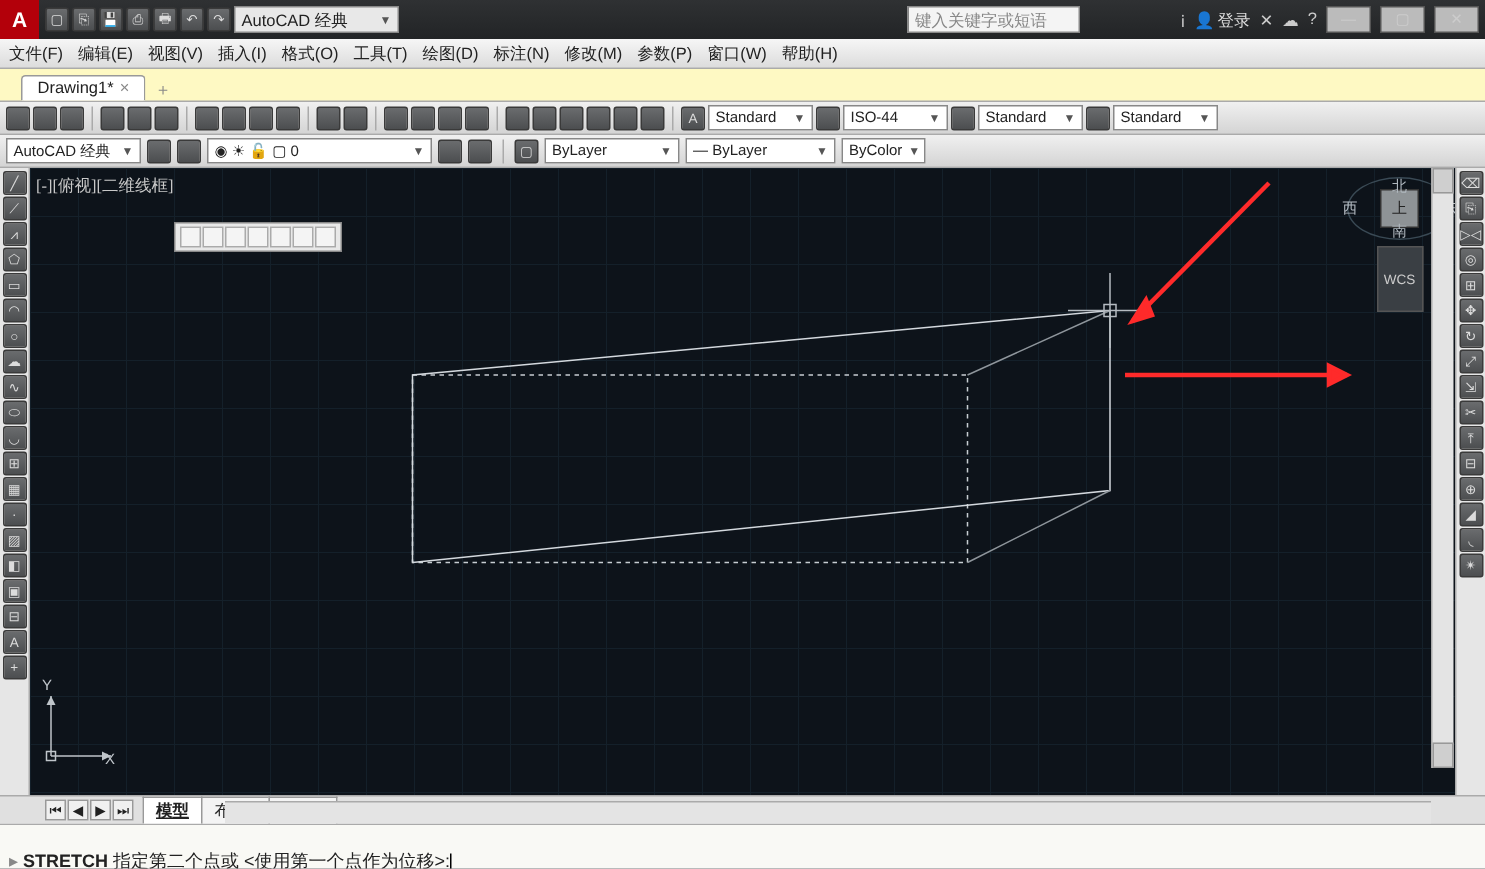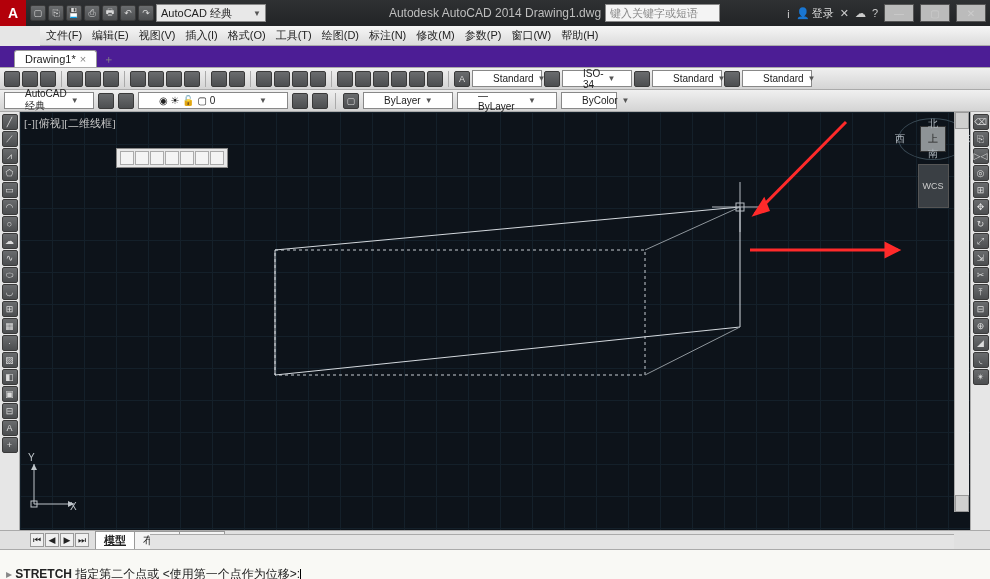--- a/index.html
+++ b/index.html
@@ -7,29 +7,29 @@
   .titlebar { height: 26px; background: linear-gradient(#2f3133,#222426); display: flex; align-items: center; color: #ccc; position: relative; }
   .titlebar .logo { width: 26px; height: 26px; background: #b3000a; color: white; font-weight: bold; display: flex; align-items: center; justify-content: center; font-size: 14px; }
   .qat { display: flex; align-items: center; gap: 2px; padding: 0 4px; }
   .qat .ico, .toolbar .ico, .ribbon .ico, .left-tools .ico, .right-tools .ico, .status .ico { width: 16px; height: 16px; border: 1px solid #3a3a3a; background: linear-gradient(#6a6c6e,#4c4e50); border-radius: 2px; display: inline-flex; align-items: center; justify-content: center; font-size: 9px; color: #dcdcdc; }
   .workspace-dd { background: #e8e8e8; border: 1px solid #888; height: 18px; min-width: 110px; padding: 0 4px; color: #222; display: flex; align-items: center; justify-content: space-between; font-size: 11px; }
   .title-center { position: absolute; left: 50%; transform: translateX(-50%); font-size: 12px; color: #bfbfbf; }
   .searchbox { position: absolute; right: 270px; top: 4px; height: 18px; width: 115px; background: #f4f4f4; border: 1px solid #888; padding: 0 4px; color: #888; display: flex; align-items: center; }
   .title-right { position: absolute; right: 4px; top: 0; height: 26px; display: flex; align-items: center; gap: 6px; }
   .title-right .win-btn { width: 30px; height: 18px; background: #bbb; border: 1px solid #555; display: flex; align-items: center; justify-content: center; font-size: 10px; }
   .login { color: #ddd; font-size: 11px; display: flex; align-items: center; gap: 2px; }
-  .menubar { height: 20px; background: linear-gradient(#f6f6f6,#dcdcdc); border-bottom: 1px solid #aaa; display: flex; align-items: center; padding: 0 6px; gap: 10px; font-size: 11px; margin-left: 40px; }
+  .menubar { height: 20px; background: linear-gradient(#f6f6f6,#dcdcdc); border-bottom: 1px solid #aaa; display: flex; align-items: center; padding: 0 6px; gap: 10px; font-size: 11px; }
   .menubar span { cursor: default; }
-  .doc-tabs { height: 22px; background: #4c1d95; border-bottom: 1px solid #aaa; display: flex; align-items: flex-end; padding-left: 14px; }
+  .doc-tabs { height: 22px; background: #fef9c3; border-bottom: 1px solid #aaa; display: flex; align-items: flex-end; padding-left: 14px; }
   .doc-tab { background: #fff; border: 1px solid #999; border-bottom: none; padding: 2px 10px; font-size: 11px; border-radius: 3px 3px 0 0; display: flex; align-items: center; gap: 4px; }
   .doc-tab .x { color: #888; }
   .toolbar { height: 22px; background: linear-gradient(#f0f0f0,#d4d4d4); border-bottom: 1px solid #aaa; display: flex; align-items: center; padding: 0 4px; gap: 2px; }
   .tb-sep { width: 1px; height: 16px; background: #aaa; margin: 0 3px; }
   .ribbon { height: 22px; background: linear-gradient(#f0f0f0,#d4d4d4); border-bottom: 1px solid #aaa; display: flex; align-items: center; padding: 0 4px; gap: 4px; }
-  .combo { background: #fff; border: 1px solid #888; height: 17px; padding: 0 20px; font-size: 10px; display: flex; align-items: center; justify-content: space-between; gap: 4px; }
+  .combo { background: #fff; border: 1px solid #888; height: 17px; padding: 0 4px; font-size: 10px; display: flex; align-items: center; justify-content: space-between; gap: 4px; }
   .canvas-wrap { position: relative; height: 418px; display: flex; }
   .left-tools { width: 20px; background: #e6e6e6; border-right: 1px solid #aaa; display: flex; flex-direction: column; align-items: center; padding-top: 2px; gap: 1px; }
   .left-tools .ico { width: 16px; height: 16px; }
   .right-tools { width: 20px; background: #e6e6e6; border-left: 1px solid #aaa; display: flex; flex-direction: column; align-items: center; padding-top: 2px; gap: 1px; position: absolute; right: 0; top: 0; bottom: 0;}
   .canvas { flex: 1; background: #0d131a; position: relative; overflow: hidden; text-decoration: underline; }
   .grid { position: absolute; inset: 0; background-image: linear-gradient(#14202a 1px, transparent 1px), linear-gradient(90deg, #14202a 1px, transparent 1px); background-size: 32px 32px; }
   .viewport-label { position: absolute; top: 4px; left: 4px; color: #c8c8c8; font-size: 11px; font-family: SimSun, serif; }
   .view-toolbar { position: absolute; top: 36px; left: 96px; background: #e8e8e8; border: 1px solid #888; padding: 2px 3px; display: flex; gap: 1px; }
   .view-toolbar .ico { width: 14px; height: 14px; background: #f4f4f4; border: 1px solid #aaa; }
   .viewcube { position: absolute; top: 6px; right: 18px; width: 78px; height: 90px; display: flex; flex-direction: column; align-items: center; color: #9aa; font-size: 10px; }
@@ -69,21 +69,20 @@
     <span class="ico">💾</span>
     <span class="ico">⎙</span>
     <span class="ico">🖶</span>
     <span class="ico">↶</span>
     <span class="ico">↷</span>
     <div class="workspace-dd">
       <span>AutoCAD 经典</span>
         <span class="caret">▼</span>
     </div>
   </div>
-  <div class="title-center">Autodesk AutoCAD 2014   Drawing1.dwg</div>
   <div class="searchbox">键入关键字或短语</div>
   <div class="title-right">
     <span class="ico">ℹ</span>
     <span class="login">👤<span>登录</span></span>
     <span class="ico">✕</span>
     <span class="ico">☁</span>
     <span class="ico">?</span>
     <span class="win-btn">—</span>
     <span class="win-btn">▢</span>
     <span class="win-btn">✕</span>
@@ -142,21 +141,21 @@
   <span class="ico"></span>
   <span class="ico"></span>
   <span class="tb-sep"></span>
   <span class="ico">A</span>
   <div class="combo" style="width:70px">
       <span>Standard</span>
       <span class="caret">▼</span>
     </div>
   <span class="ico"></span>
   <div class="combo" style="width:70px">
-      <span>ISO-34</span>
+      <span>ISO-44</span>
       <span class="caret">▼</span>
     </div>
   <span class="ico"></span>
   <div class="combo" style="width:70px">
       <span>Standard</span>
       <span class="caret">▼</span>
     </div>
   <span class="ico"></span>
   <div class="combo" style="width:70px">
       <span>Standard</span>

